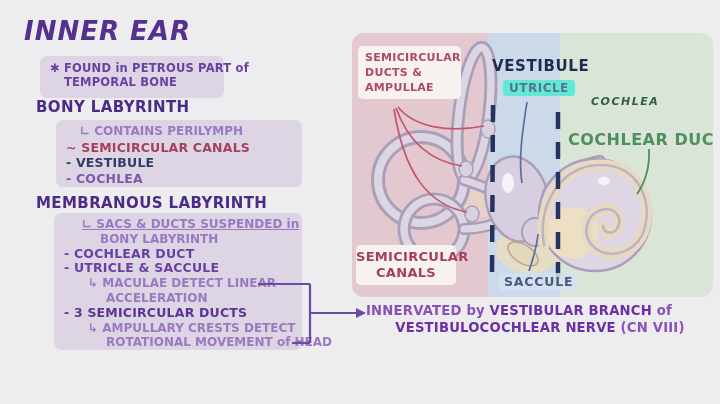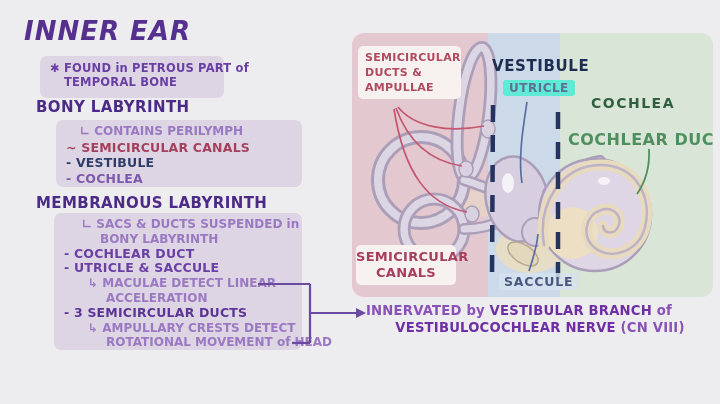--- a/index.html
+++ b/index.html
@@ -24,41 +24,41 @@
   .box1 .l2{font-size:11.5px;font-weight:800;color:#6a3fa4;letter-spacing:.2px;margin-left:14px;}
   .sect-heading{
     font-size:15px;font-weight:800;color:#4c2b87;letter-spacing:.4px;white-space:nowrap;
   }
   .h-bony{left:36px;top:98px;}
   .h-membranous{left:36px;top:194px;}
   .box2{left:56px;top:120px;width:246px;height:67px;padding:4px 6px;box-sizing:border-box;}
   .box3{left:54px;top:213px;width:248px;height:137px;padding:4px 6px;box-sizing:border-box;}
   .nline{line-height:15.5px;font-size:12px;font-weight:600;color:#9a79c2;white-space:nowrap;}
   .nline.b3{line-height:14.8px;}
-  .ind18{padding-left:18px;} .ind22{padding-left:22px;} .ind40{padding-left:40px;}
+  .ind18{padding-left:18px;} .ind22{padding-left:22px;text-decoration:underline;} .ind40{padding-left:40px;}
   .ind28{padding-left:28px;} .ind46{padding-left:46px;} .ind4{padding-left:4px;}
   .item{font-size:12.5px;font-weight:700;letter-spacing:.2px;}
   .c-maroon{color:#a63f5c;} .c-navy{color:#2e3c68;} .c-violet{color:#7e58ad;}
   .c-item{color:#6a3fa4;} .c-item-dark{color:#5b3496;}
   
   .panel{left:352px;top:33px;width:361px;height:264px;border-radius:12px;overflow:hidden;}
   .band{position:absolute;top:0;height:100%;}
   .band.pink{left:0;width:136px;background:#e3c8cf;}
   .band.blue{left:136px;width:72px;background:#cbd9e8;}
   .band.green{left:208px;width:153px;background:#d9e5d6;}
   .dlabel{position:absolute;white-space:nowrap;}
   .lbl-ducts{
     left:6px;top:13px;width:96px;background:#f7f2ef;border-radius:5px;
     padding:4px 0 4px 7px;font-size:11px;font-weight:700;color:#b04a60;
     line-height:15px;letter-spacing:.3px;
   }
   .lbl-vestibule{left:140px;top:24px;font-size:15px;font-weight:700;color:#1f2c52;letter-spacing:.6px;}
   .lbl-utricle{left:151px;top:47px;background:#5eead4;border-radius:3px;padding:1px 6px;
     font-size:12px;font-weight:700;color:#5f7096;letter-spacing:.5px;}
-  .lbl-cochlea{left:239px;top:62px;font-size:14px;font-weight:800;color:#2f5f3f;letter-spacing:1.5px;}
+  .lbl-cochlea{left:239px;top:62px;font-size:11px;font-weight:800;color:#2f5f3f;letter-spacing:1.5px;font-style:italic;}
   .lbl-cochlear-duct{left:216px;top:97px;font-size:16px;font-weight:700;color:#4f8f5f;letter-spacing:.5px;}
   .lbl-canals{
     left:4px;top:212px;width:100px;background:#f7f2ef;border-radius:5px;
     padding:4px 0;font-size:13px;font-weight:800;color:#a63f5c;text-align:center;
     line-height:16px;letter-spacing:.3px;
   }
   .lbl-saccule{left:147px;top:240px;font-size:12.5px;font-weight:700;color:#4a5880;
     background:rgba(213,224,237,.85);border-radius:3px;padding:1px 5px;letter-spacing:.8px;}
   
   .innervation{left:366px;top:303px;width:348px;line-height:16.5px;font-size:13.2px;letter-spacing:.2px;}

